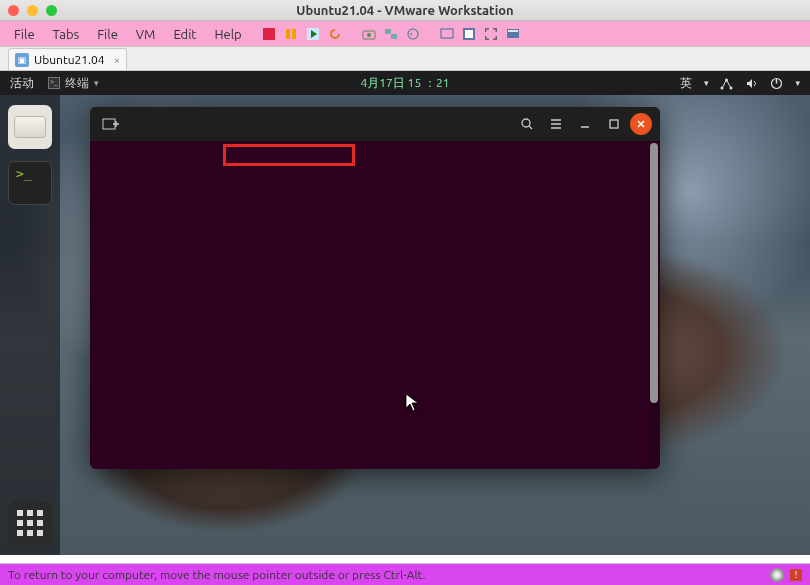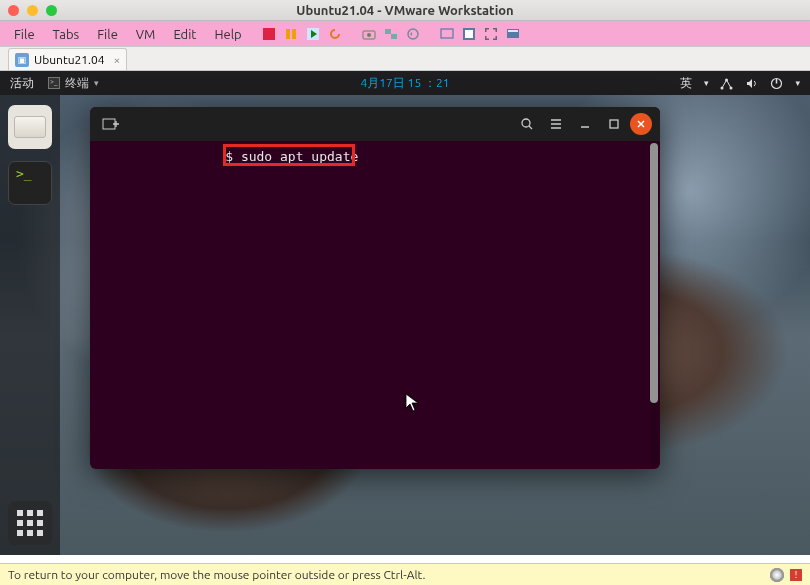--- a/index.html
+++ b/index.html
@@ -32,21 +32,21 @@
     radial-gradient(circle at 85% 25%, rgba(210,230,250,.5) 0%, transparent 18%),
     linear-gradient(180deg,#506070 0%, #3f4f5c 35%, #5b6a74 55%, #4a5860 100%);
   }
   
   .gnome-top { position:absolute; top:0; left:0; right:0; height:24px; background:#1e1e20; color:#ddd; display:flex; align-items:center; padding:0 10px; font-size:12px; }
   .gnome-top .act { margin-right:14px; }
   .gnome-top .apps { display:flex; align-items:center; gap:5px; color:#ccc; }
   .gnome-top .apps .term-ico { width:12px;height:12px; background:#333; border:1px solid #777; position:relative;}
   .gnome-top .apps .term-ico:after { content:">_"; position:absolute; font-size:7px; color:#bbb; left:1px; top:-1px; }
   .gnome-top .apps .caret { font-size:9px; color:#aaa; }
-  .gnome-clock { position:absolute; left:50%; transform:translateX(-50%); color:#0ea5e9; }
+  .gnome-clock { position:absolute; left:50%; transform:translateX(-50%); color:#86efac; }
   .gnome-right { position:absolute; right:10px; display:flex; align-items:center; gap:12px; color:#ddd; font-size:12px;}
 
   
   .dock { position:absolute; top:24px; left:0; width:60px; bottom:0; background:rgba(20,20,22,.6); display:flex; flex-direction:column; align-items:center; padding-top:10px; gap:12px; }
   .dock .tile { width:44px;height:44px; border-radius:7px; display:flex; align-items:center; justify-content:center; }
   .dock .files { background:#e7e4dd; position:relative; }
   .dock .files:before { content:""; position:absolute; width:30px;height:20px; background:linear-gradient(#f6f4ee,#dad6cd); border:1px solid #bcb7aa; border-radius:3px; }
   .dock .term { background:#222; border:1px solid #444; position:relative;}
   .dock .term:after{content:">_"; color:#9acd32; font-family:monospace; font-size:13px; position:absolute; left:7px; top:4px;}
   .dock .apps { position:absolute; bottom:10px; width:44px;height:44px; background:rgba(40,40,42,.7); border-radius:7px; display:flex; align-items:center; justify-content:center; }
@@ -64,21 +64,21 @@
   .term-body { position:relative; padding:8px 10px; font-family:"DejaVu Sans Mono",monospace; font-size:13px; color:#e8e6e3; height:calc(100% - 34px);}
   .cmdline { display:inline-block; white-space:pre; }
   .prompt { color:#e8e6e3; }
   .hl-box { position:absolute; border:3px solid #e52828; }
   .scrollbar-track { position:absolute; right:2px; top:2px; bottom:2px; width:8px; border-radius:4px; background:rgba(0,0,0,.1);}
   .scrollbar-thumb { position:absolute; right:2px; top:2px; width:8px; height:260px; background:#939393; border-radius:4px;}
   .cursor { position:absolute; left:405px; top:322px; pointer-events:none; }
   .cursor svg{ width:16px;height:20px; filter:drop-shadow(0 0 1px rgba(0,0,0,.8)); }
 
   
-  .statusbar { position:absolute; bottom:0; left:0; right:0; height:22px; background:#fef9c3; border-top:1px solid #c8c8c8; display:flex; align-items:center; padding:0 8px; font-size:12px; color:#333;}
+  .statusbar { position:absolute; bottom:0; left:0; right:0; height:22px; background:#d946ef; border-top:1px solid #c8c8c8; display:flex; align-items:center; padding:0 8px; font-size:12px; color:#333;}
   .statusbar .right { margin-left:auto; display:flex; align-items:center; gap:6px; color:#777;}
   .statusbar .cd{ width:14px;height:14px; border-radius:50%; background:radial-gradient(circle at 50% 50%, #fff 0%, #ccc 40%, #777 70%); box-shadow:inset 0 0 0 2px #999;}
   .statusbar .warn{ width:12px;height:12px; background:#d04030; display:flex;align-items:center;justify-content:center; color:#fff; font-size:9px;}
 
   svg { display:block; }
 </style>
 </head>
 <body>
 
 <div class="host-titlebar">
@@ -265,21 +265,20 @@
           </span>
         <span class="wbtn close">
             <svg width="10" height="10" viewBox="0 0 10 10">
               <line x1="2" y1="2" x2="8" y2="8" stroke="#fff" stroke-width="1.5"></line>
               <line x1="8" y1="2" x2="2" y2="8" stroke="#fff" stroke-width="1.5"></line>
             </svg>
           </span>
       </div>
     </div>
     <div class="term-body">
-      <span class="cmdline">                <span class="prompt">$</span> <span>sudo apt update</span></span>
       <div class="hl-box" style="left:133px; top:3px; width:132px; height:22px;"></div>
       <div class="scrollbar-track"></div>
       <div class="scrollbar-thumb"></div>
     </div>
   </div>
 
   <div class="cursor">
     <svg viewBox="0 0 16 20">
         <path d="M1 1l0 14 4-4 3 7 2-1-3-7h6z" fill="#fff" stroke="#000" stroke-width="0.8"></path>
       </svg>

